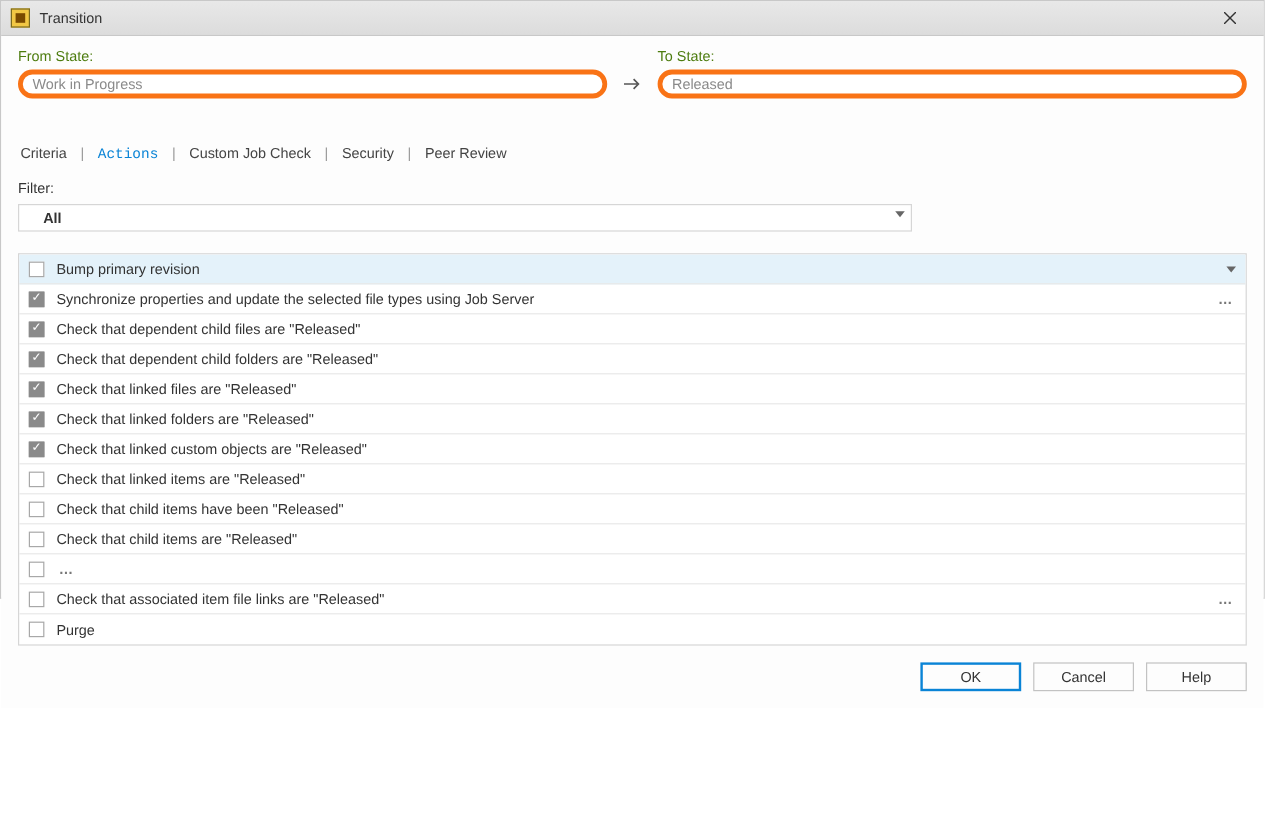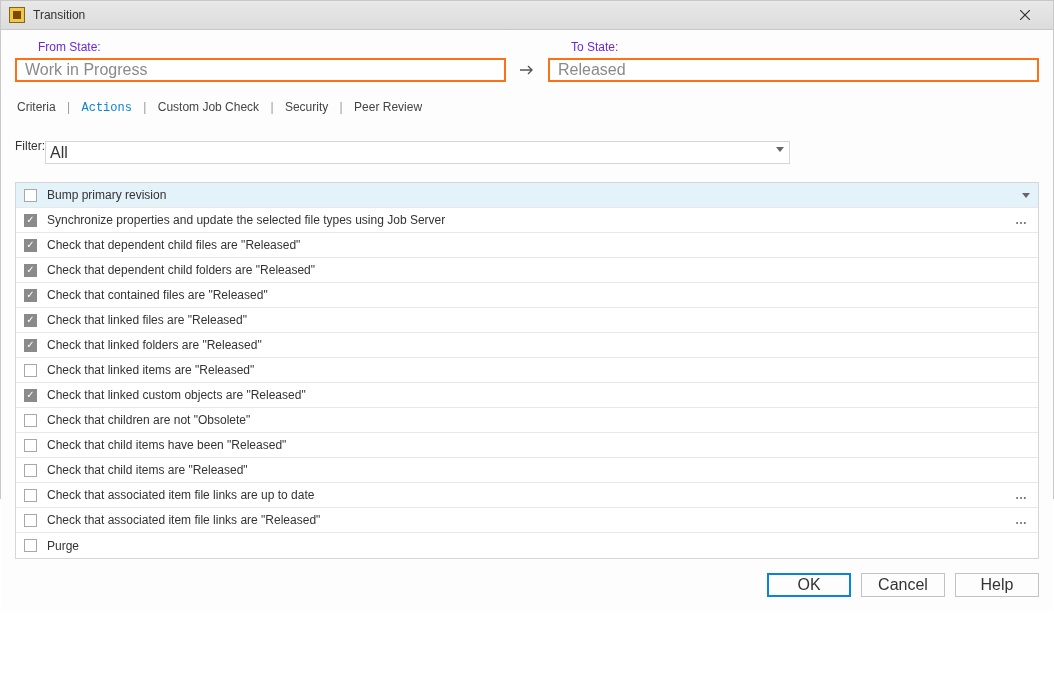--- a/index.html
+++ b/index.html
@@ -73,84 +73,85 @@
     display: flex;
     gap: 10px;
     align-items: flex-end;
   }
   .state-group {
     flex: 1;
     display:flex;
     flex-direction:column;
   }
   .state-group label {
-    color:#6d28d9;
+    color:#4d7c0f;
     margin-bottom:4px;
     font-size:12px;
-    margin-left:23px;
   }
   .text-input {
     height: 24px;
-    border: 2px solid #f97316;
+    border: 4px solid #f97316;
     background:#fff;
     color:#8a8a8a;
     padding: 2px 8px;
-    font-size:16px;
-    border-radius:0;
+    font-size:12px;
+    border-radius:12px;
   }
   .arrow-between {
     width:22px;
     height:24px;
     display:flex;
     align-items:center;
     justify-content:center;
     color:#555;
     margin-bottom:0;
   }
 
   .tabs-row {
     margin-top: 18px;
     color:#444;
   }
   .tabs-row .tab {
     display:inline-block;
     cursor:pointer;
     padding:0 2px;
+    margin-top:21px;
   }
   .tabs-row .sep {
     color:#999;
     margin:0 6px;
   }
   .tabs-row .tab.active {
     color:#0a84d6;
     font-family:Liberation Mono, monospace;
   }
 
   .filter-group{
-    margin-top:24px;
-    display:flex;
-    flex-direction:row;
+    margin-top:14px;
+    display:flex;
+    flex-direction:column;
   }
   .filter-group label{
     margin-bottom:4px;
     color:#333;
   }
   .combo {
     position:relative;
     margin-top:2px;
     width:745px;
   }
   .combo .combo-input {
     height:23px;
     border:1px solid #d6d6d6;
     background:#fff;
     color:#333;
-    padding:2px 20px 2px 4px;
+    padding:2px 20px 2px 20px;
     width:100%;
-    font-size:16px;
+    font-size:12px;
+    font-weight:bold;
   }
   .combo .caret {
     position:absolute;
     right:6px;
     top:6px;
     width:0;height:0;
     border-left:4px solid transparent;
     border-right:4px solid transparent;
     border-top:5px solid #666;
   }
@@ -220,21 +221,21 @@
     justify-content:flex-end;
     gap:10px;
     margin-top:14px;
   }
   .btn {
     min-width:84px;
     height:24px;
     background:#fdfdfd;
     border:1px solid #c2c2c2;
     color:#333;
-    font-size:16px;
+    font-size:12px;
     cursor:pointer;
   }
   .btn.primary{
     border:2px solid #0a84d6;
   }
 </style>
 </head>
 <body>
 
 <div class="window">
@@ -302,53 +303,44 @@
         <div class="action-row">
           <span class="chk checked"></span>
           <span class="action-label">Check that dependent child files are "Released"</span>
         </div>
         <div class="action-row">
           <span class="chk checked"></span>
           <span class="action-label">Check that dependent child folders are "Released"</span>
         </div>
         <div class="action-row">
           <span class="chk checked"></span>
-          <span class="action-label">Check that contained files are "Released"</span>
-        </div>
-        <div class="action-row">
-          <span class="chk checked"></span>
           <span class="action-label">Check that linked files are "Released"</span>
         </div>
         <div class="action-row">
           <span class="chk checked"></span>
           <span class="action-label">Check that linked folders are "Released"</span>
         </div>
         <div class="action-row">
+          <span class="chk checked"></span>
+          <span class="action-label">Check that linked custom objects are "Released"</span>
+        </div>
+        <div class="action-row">
           <span class="chk"></span>
           <span class="action-label">Check that linked items are "Released"</span>
         </div>
         <div class="action-row">
-          <span class="chk checked"></span>
-          <span class="action-label">Check that linked custom objects are "Released"</span>
-        </div>
-        <div class="action-row">
-          <span class="chk"></span>
-          <span class="action-label">Check that children are not "Obsolete"</span>
-        </div>
-        <div class="action-row">
           <span class="chk"></span>
           <span class="action-label">Check that child items have been "Released"</span>
         </div>
         <div class="action-row">
           <span class="chk"></span>
           <span class="action-label">Check that child items are "Released"</span>
         </div>
         <div class="action-row">
           <span class="chk"></span>
-          <span class="action-label">Check that associated item file links are up to date</span>
           <span class="row-dots">…</span>
         </div>
         <div class="action-row">
           <span class="chk"></span>
           <span class="action-label">Check that associated item file links are "Released"</span>
           <span class="row-dots">…</span>
         </div>
         <div class="action-row">
           <span class="chk"></span>
           <span class="action-label">Purge</span>

